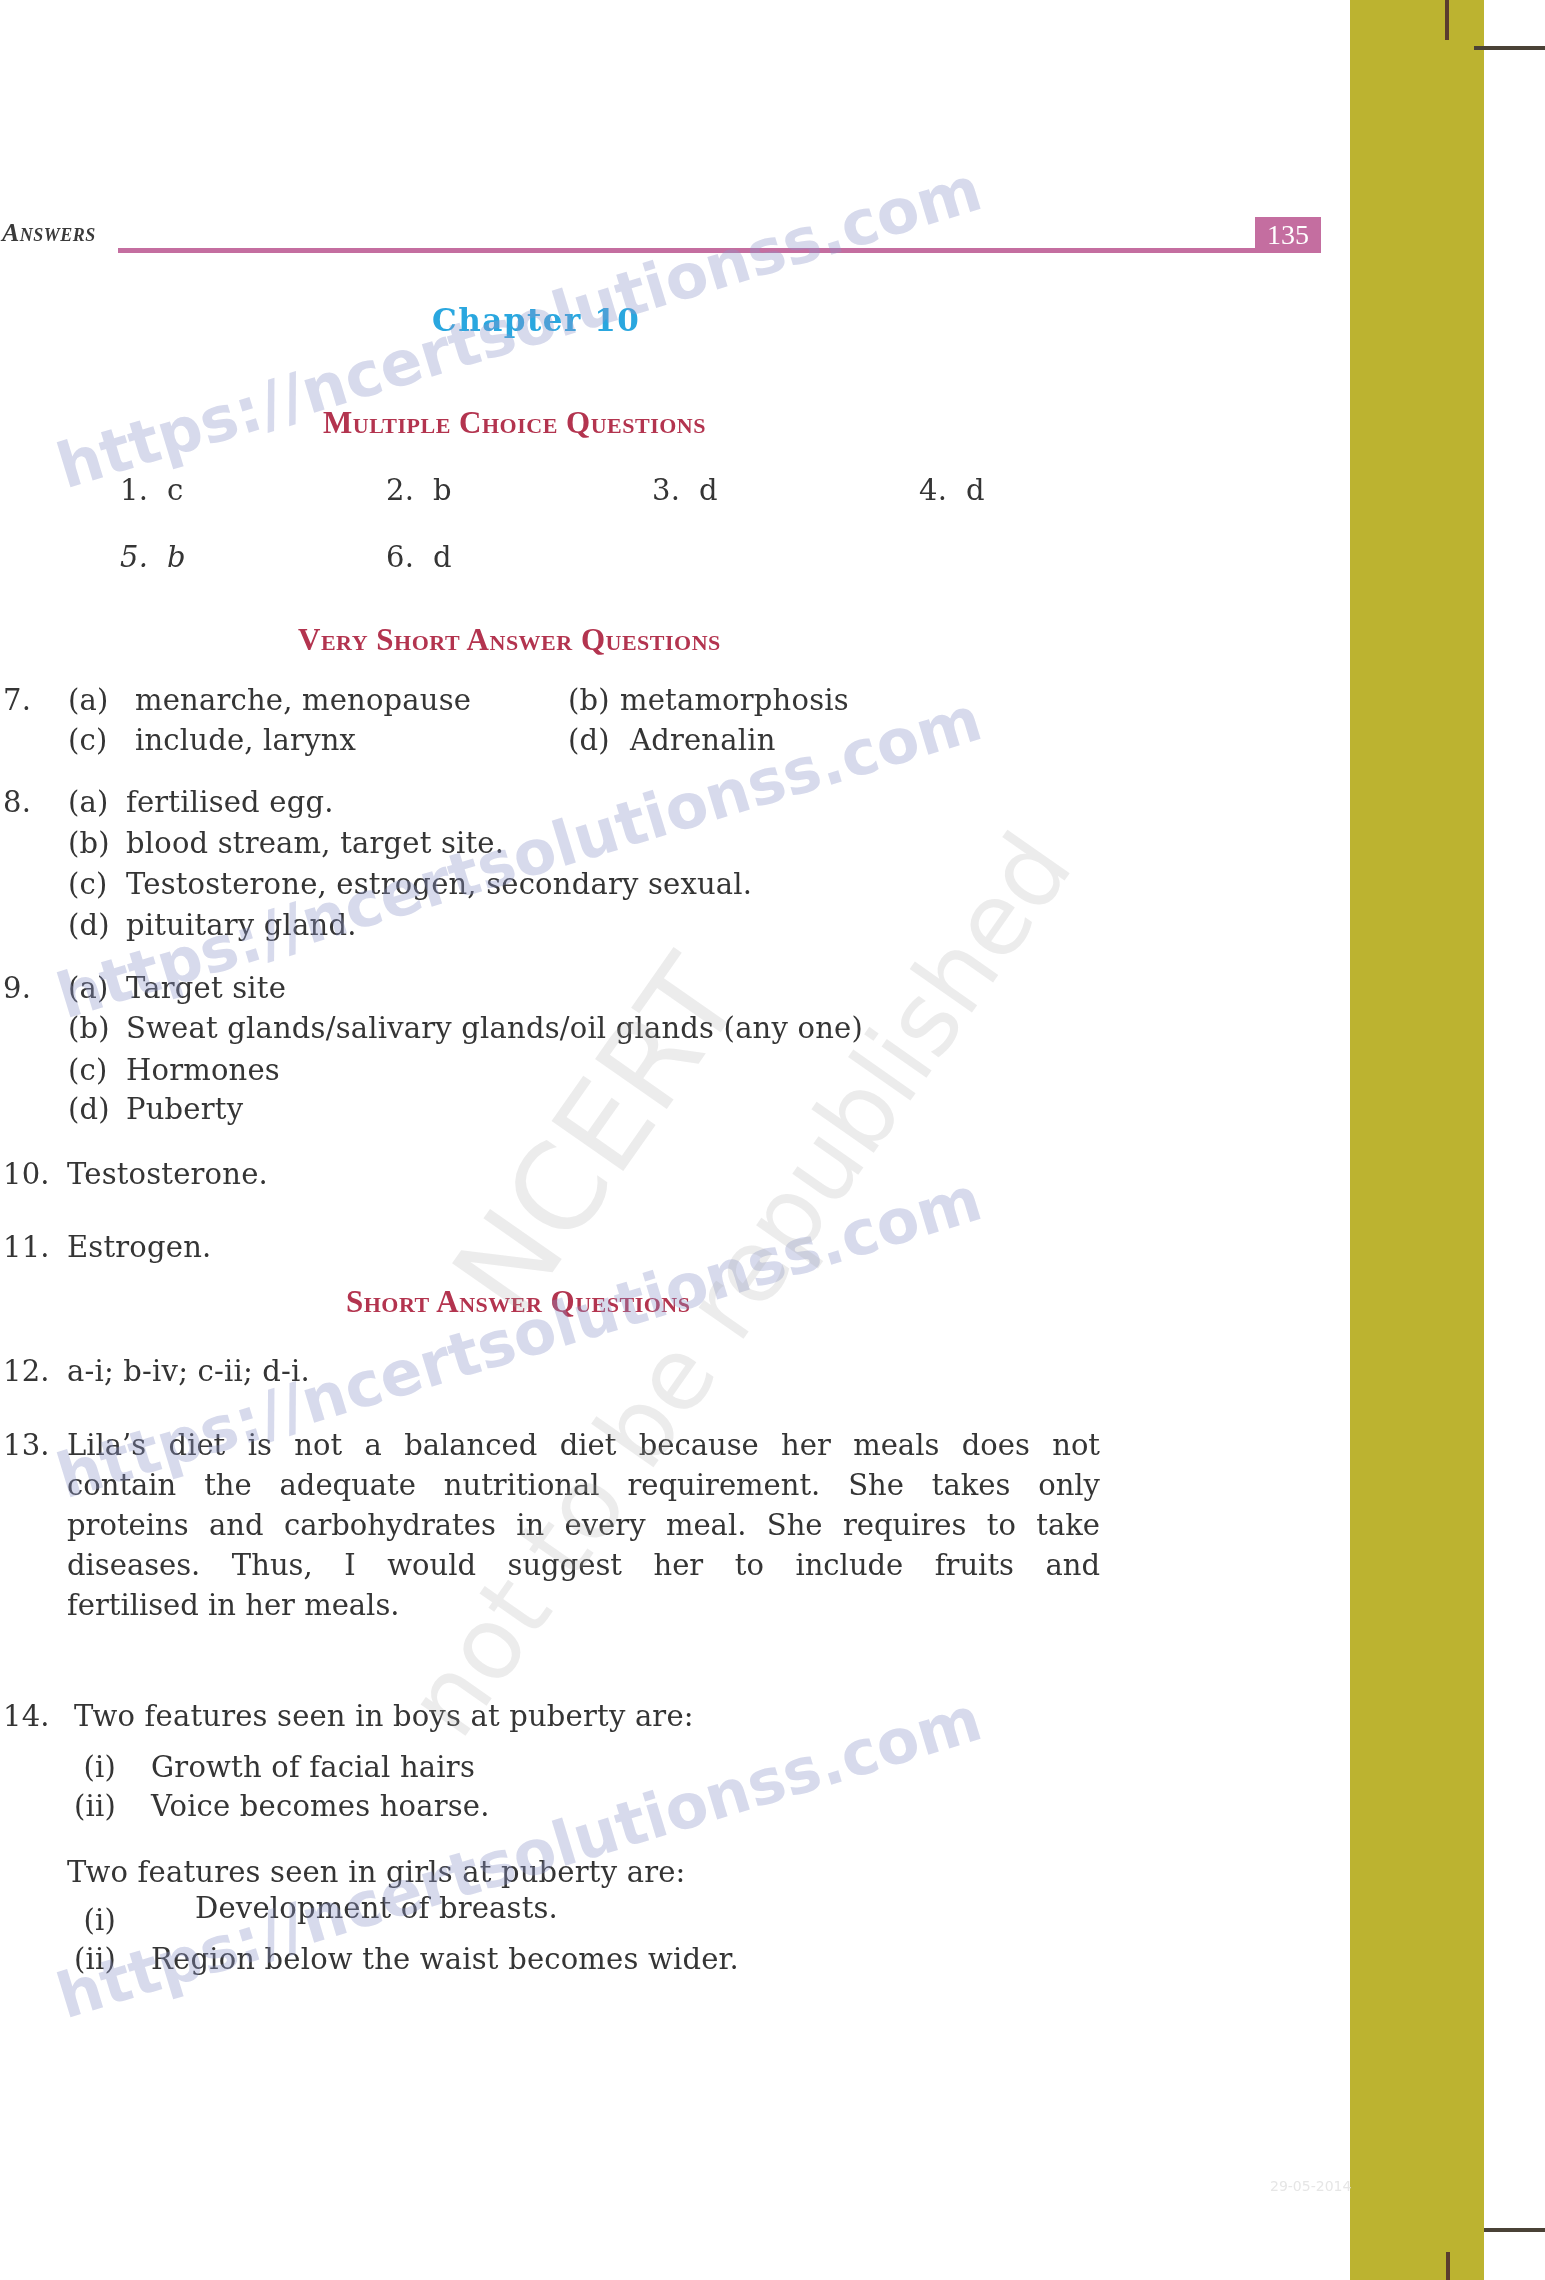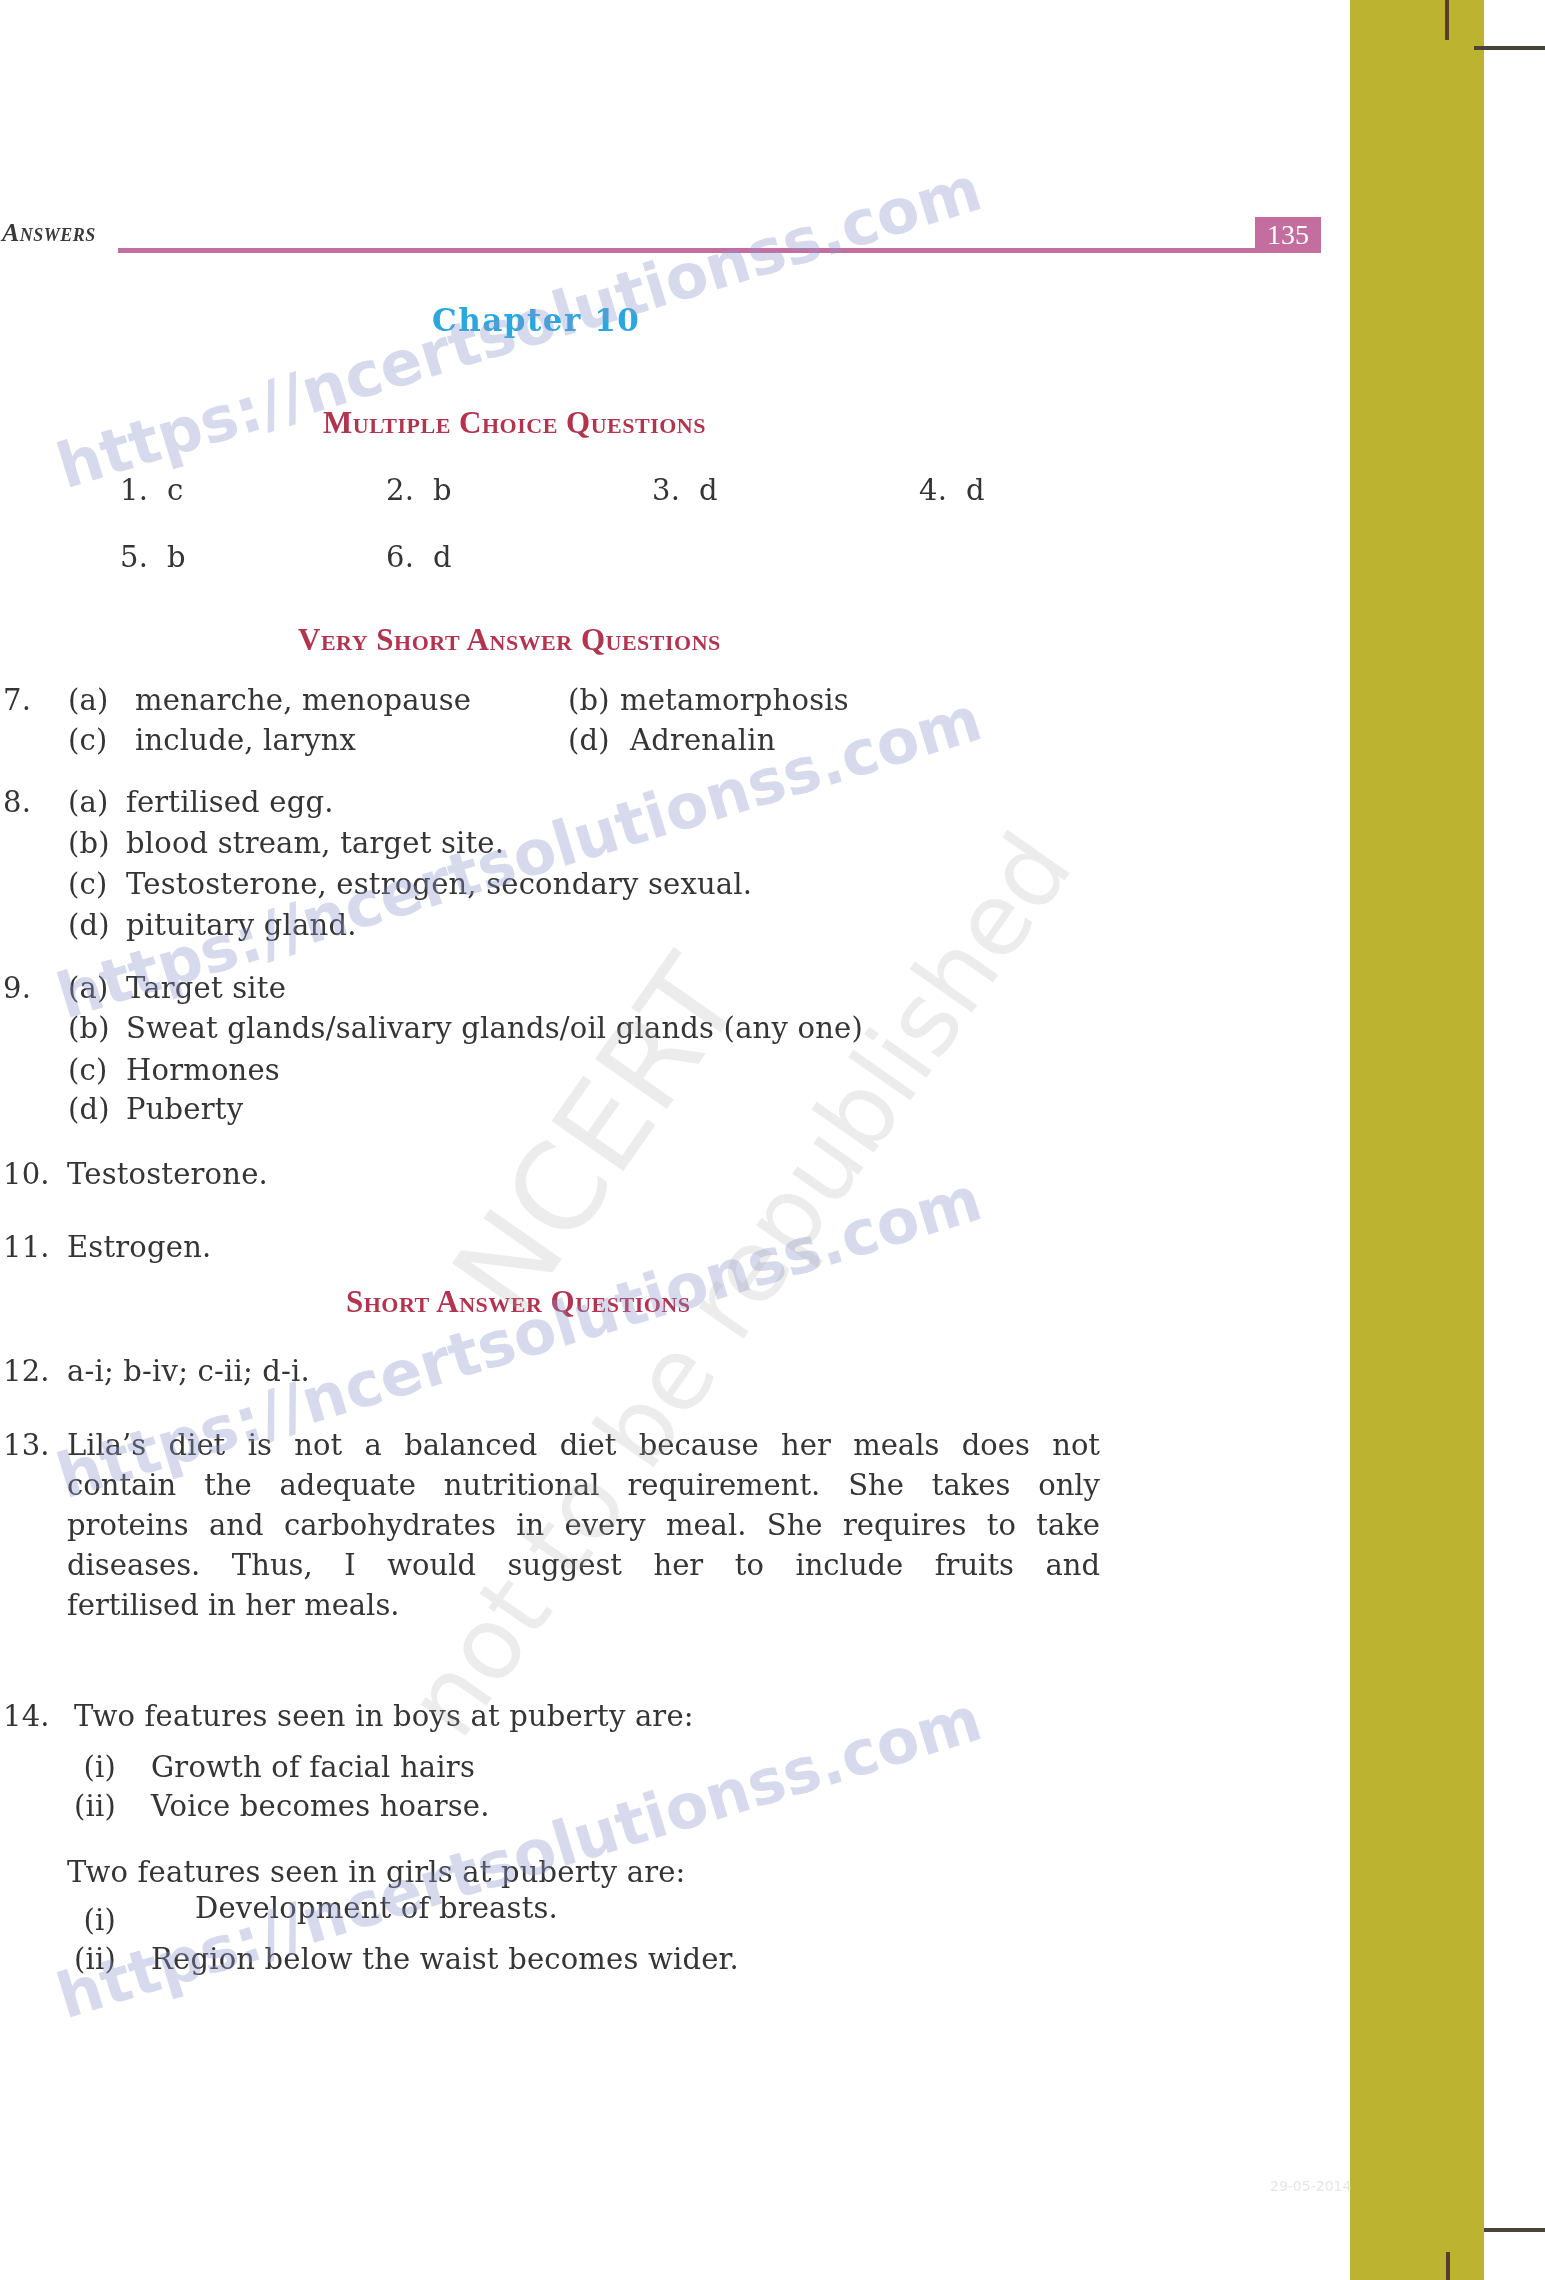--- a/index.html
+++ b/index.html
@@ -48,21 +48,21 @@
 </div>
 <div class="abs txt" style="left:386px; top:470px;">
   <span>2.</span>&nbsp;&nbsp;<span>b</span>
 </div>
 <div class="abs txt" style="left:652px; top:470px;">
   <span>3.</span>&nbsp;&nbsp;<span>d</span>
 </div>
 <div class="abs txt" style="left:919px; top:470px;">
   <span>4.</span>&nbsp;&nbsp;<span>d</span>
 </div>
-<div class="abs txt" style="left:120px; top:537px;">
+<div class="abs txt" style="left:120px; top:537px;font-style:italic;">
   <span>5.</span>&nbsp;&nbsp;<span>b</span>
 </div>
 <div class="abs txt" style="left:386px; top:537px;">
   <span>6.</span>&nbsp;&nbsp;<span>d</span>
 </div>
 
 <div class="abs section" style="left:298px; top:620px;">Very Short Answer Questions</div>
 
 <div class="abs txt" style="left:3px; top:680px;">7.</div>
 <div class="abs txt" style="left:68px; top:680px;">(a)</div>

